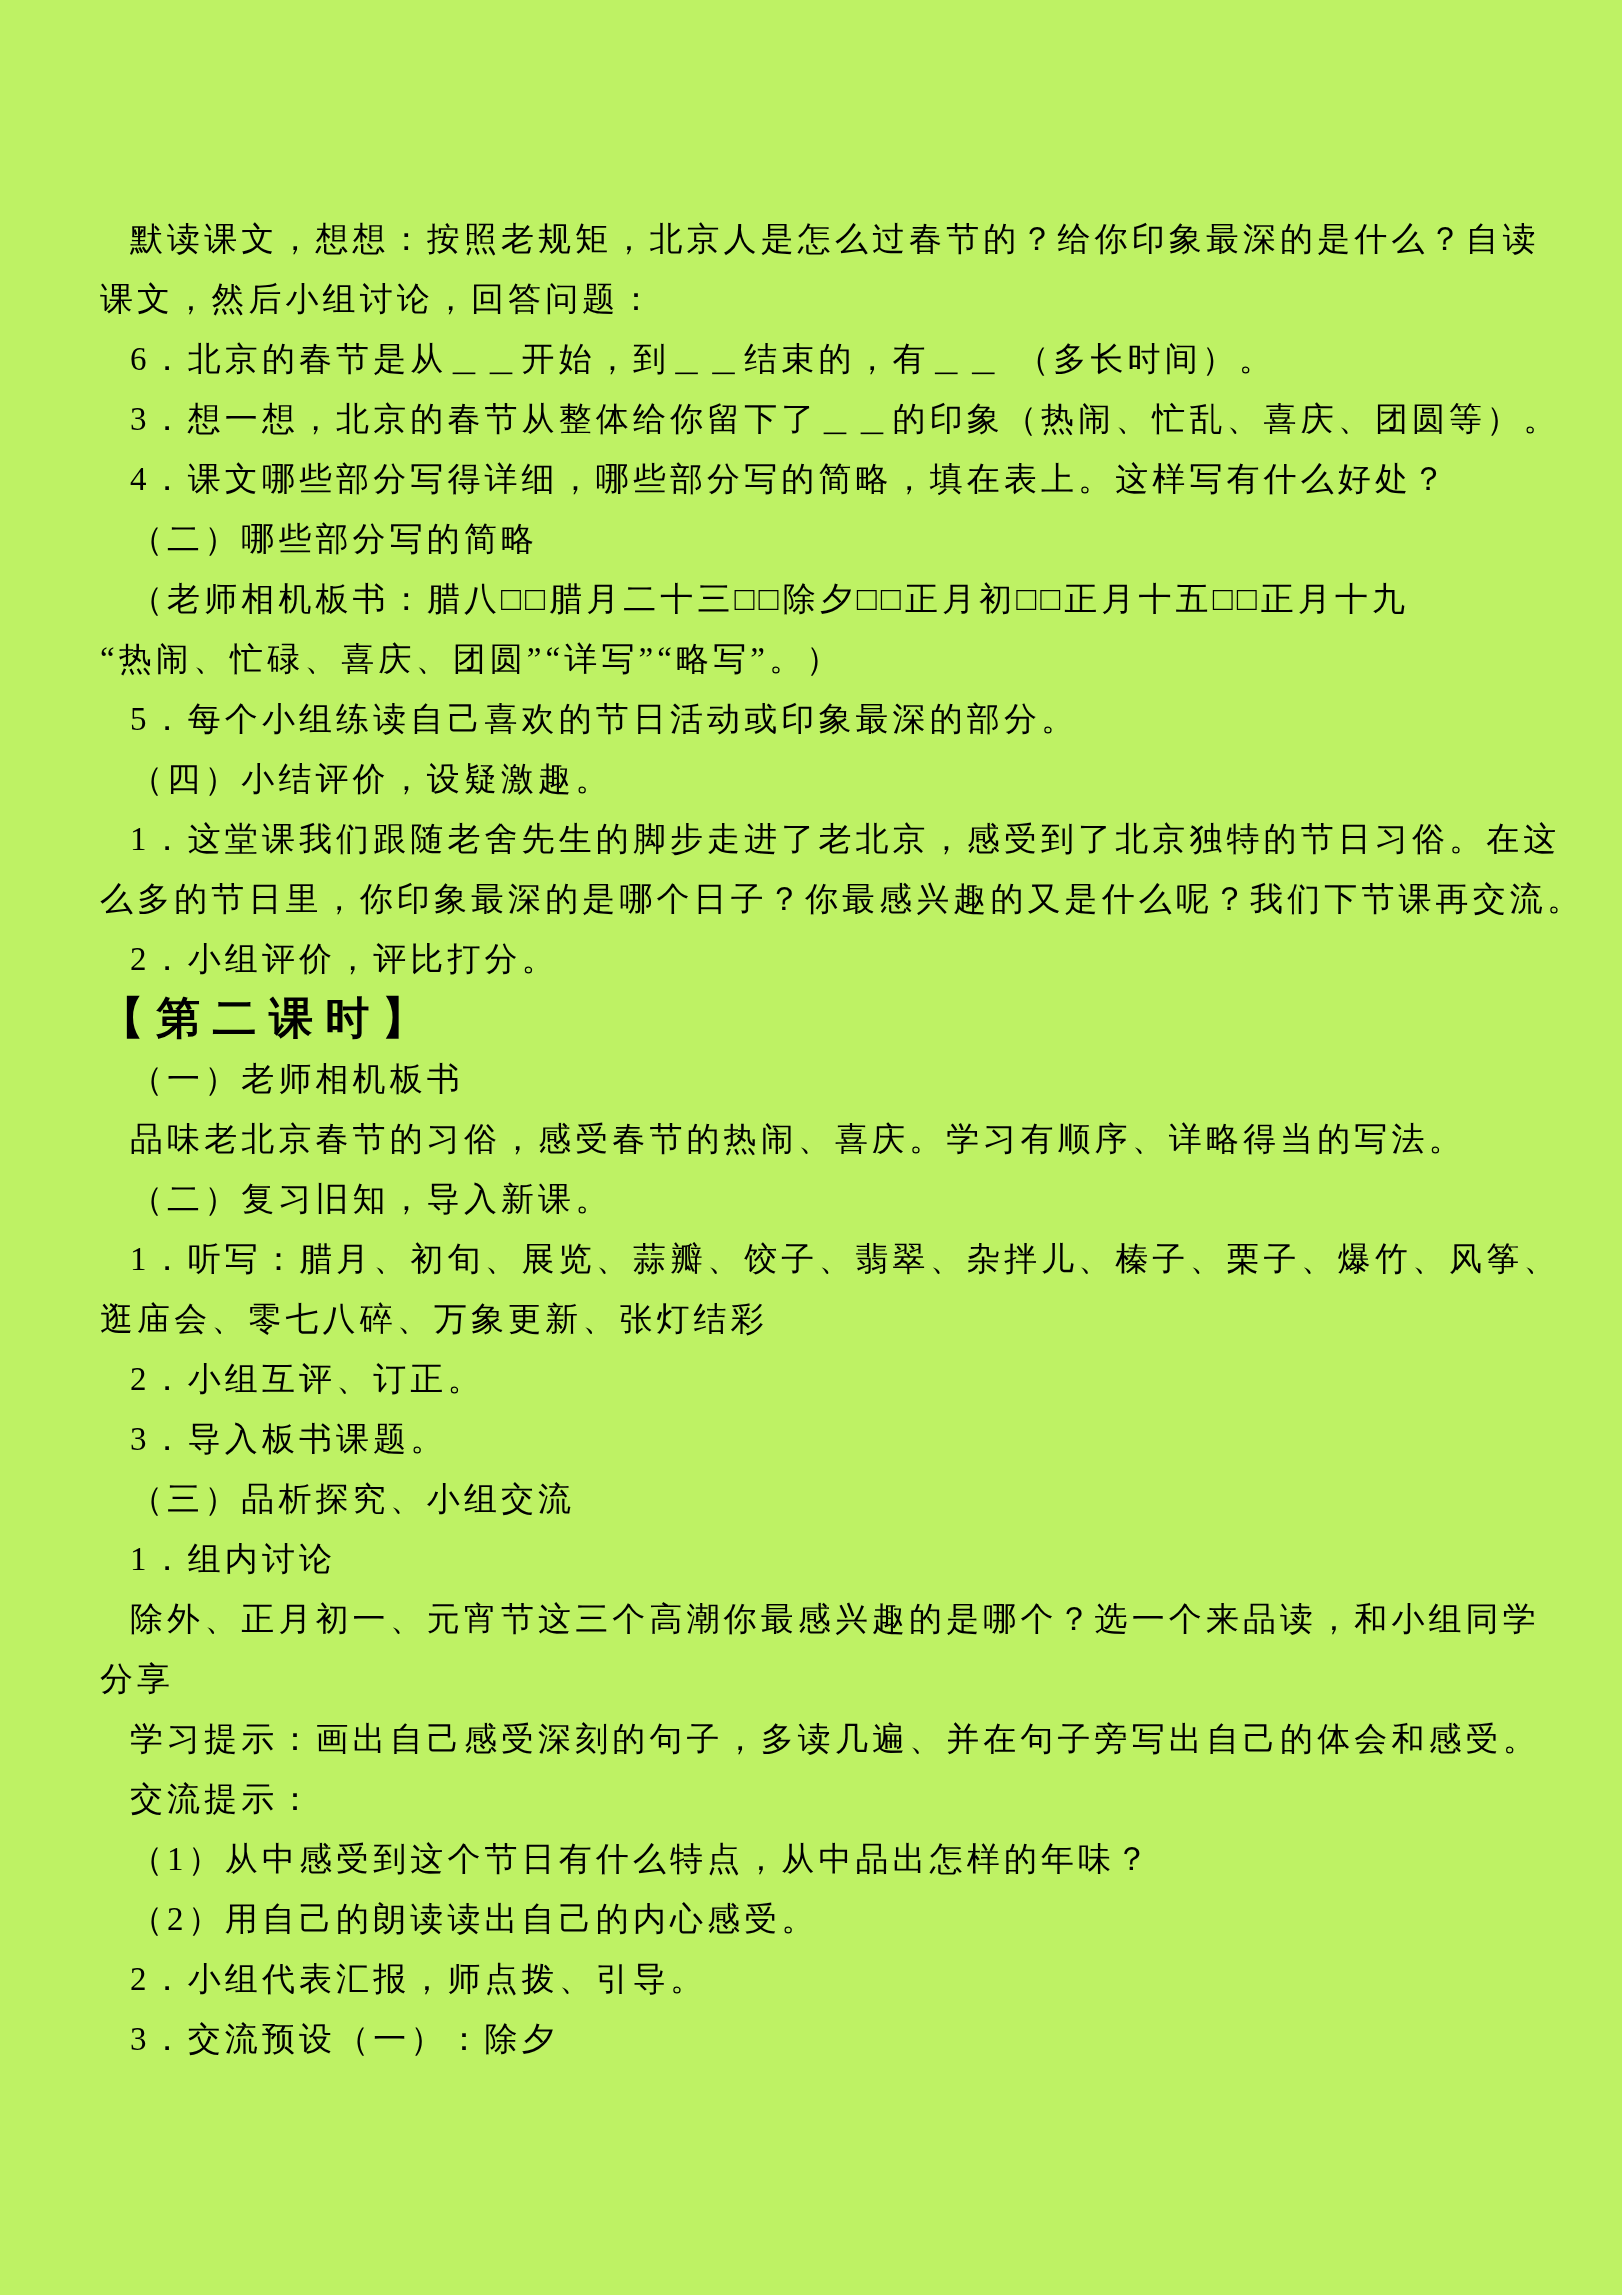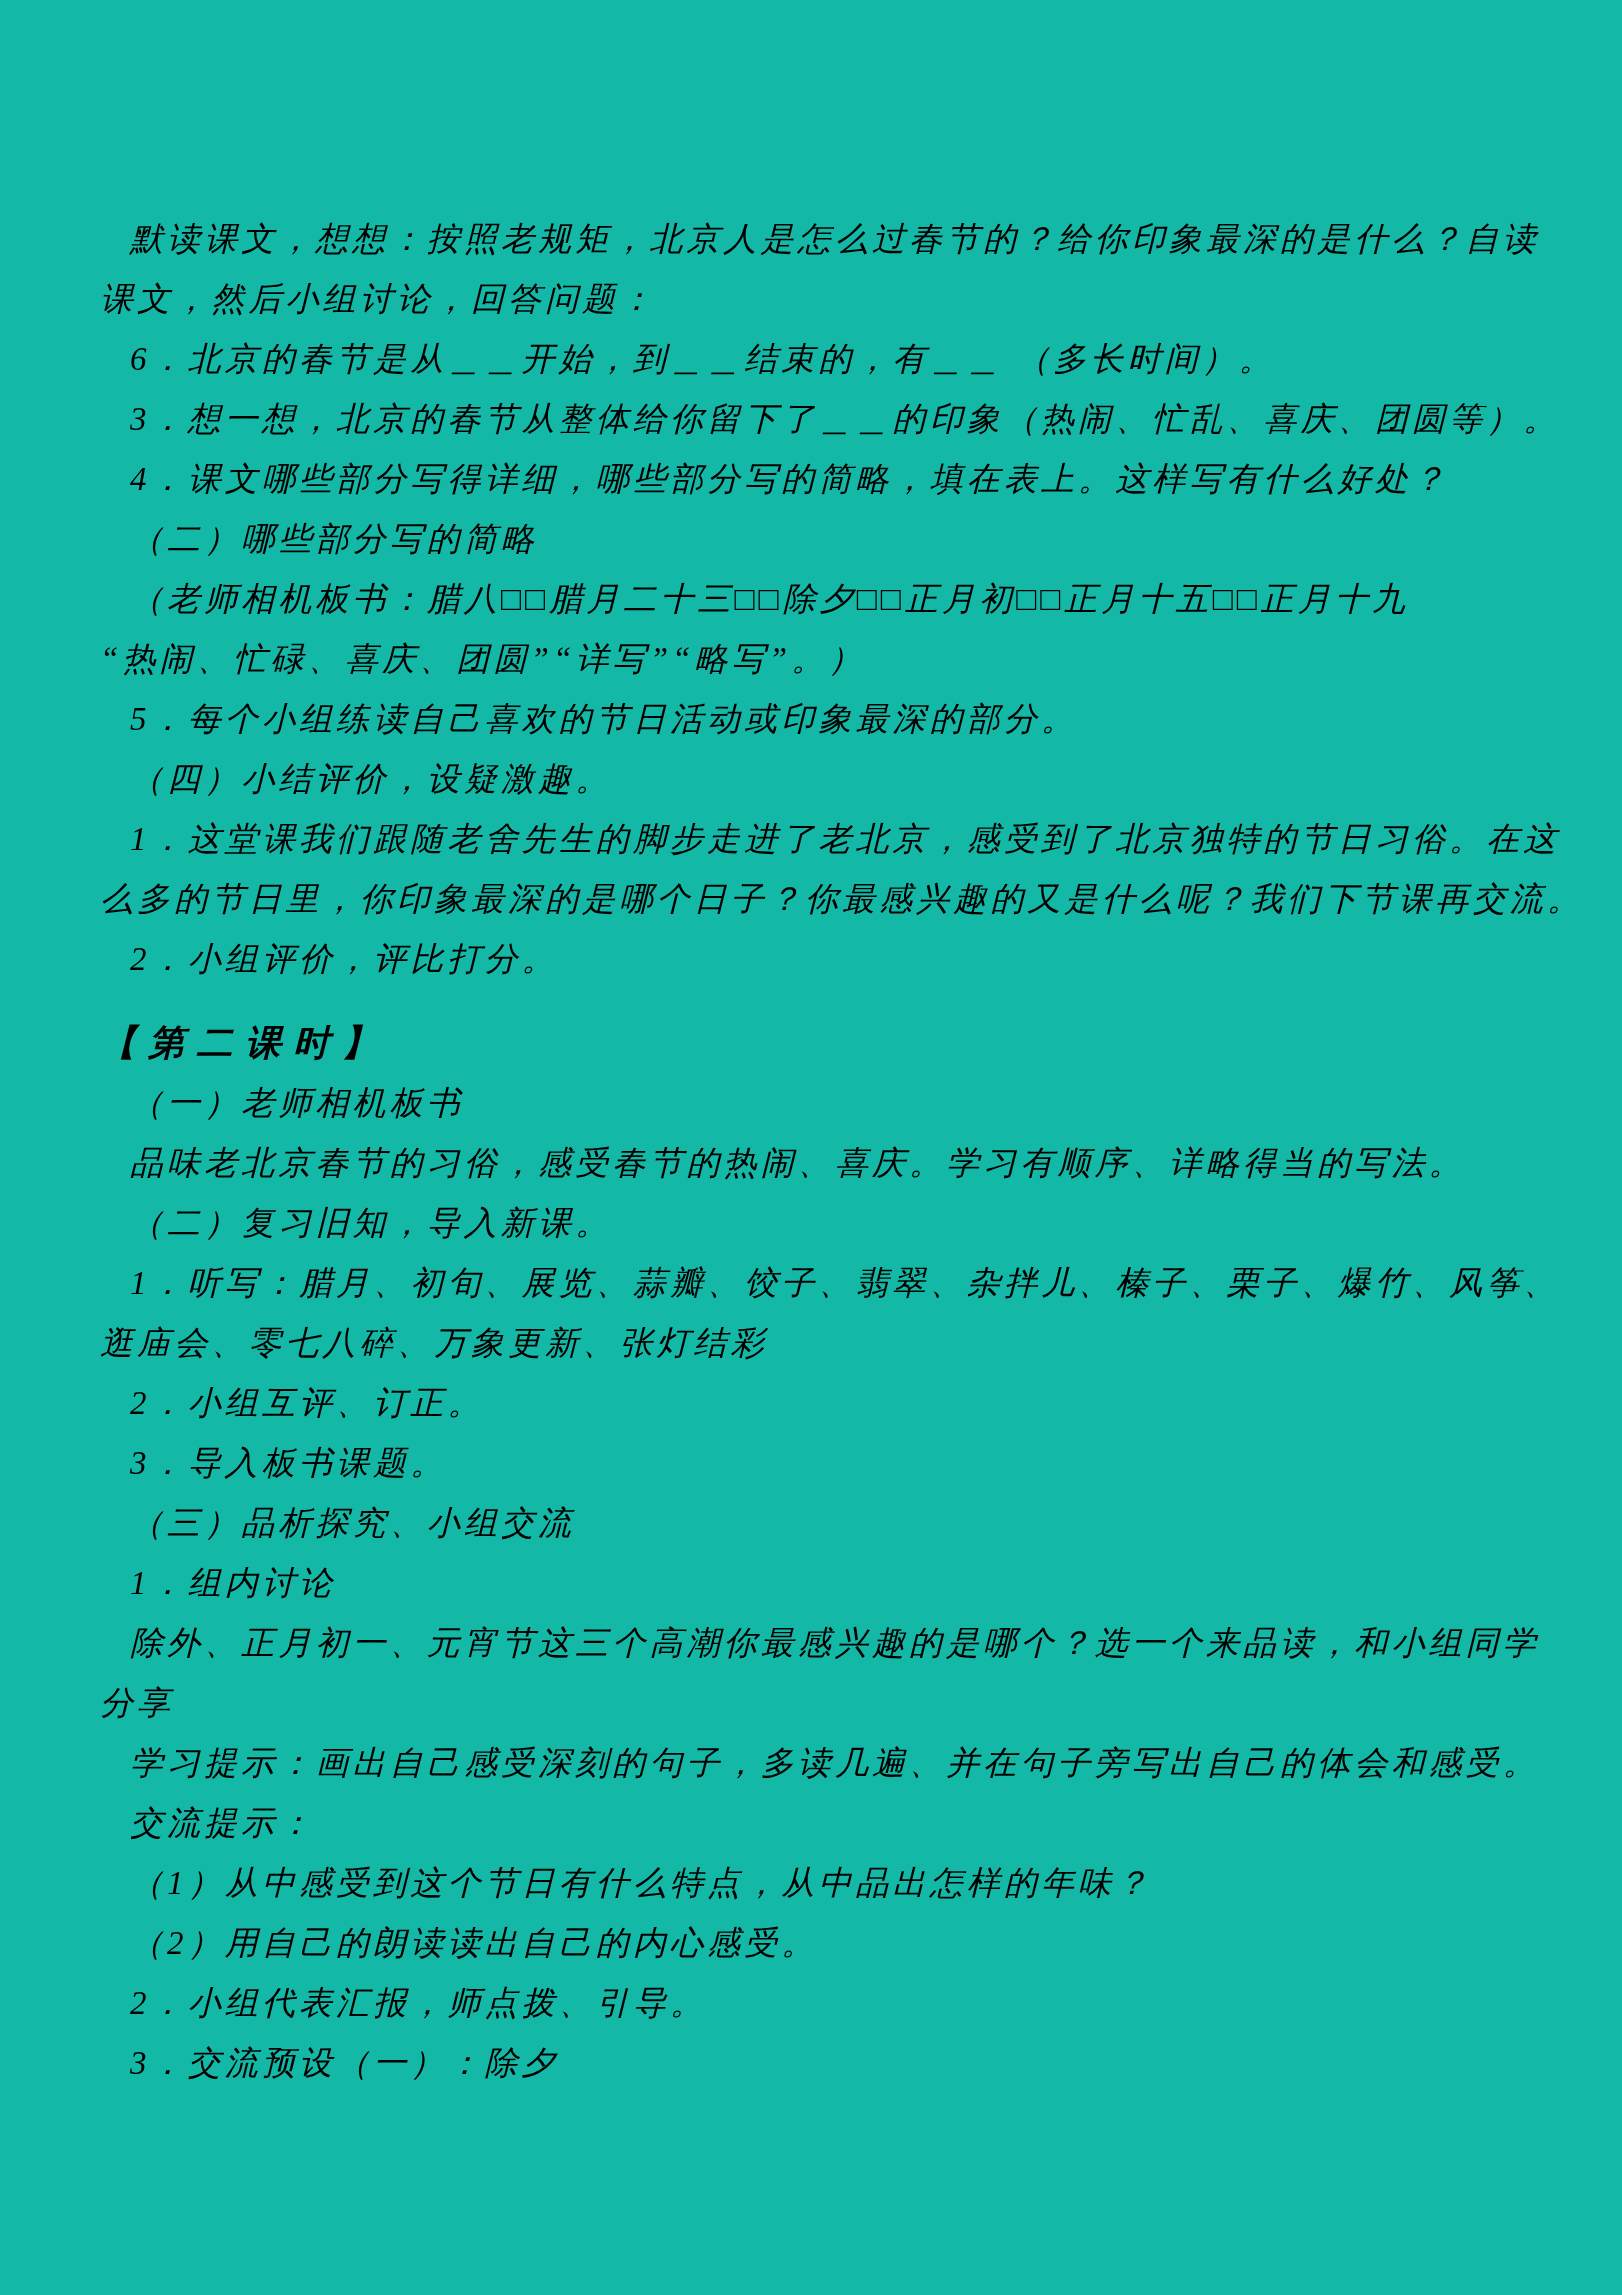--- a/index.html
+++ b/index.html
@@ -1,40 +1,38 @@
 <!DOCTYPE html>
 <html style="font-size:11px"><head>
 <meta charset="utf-8">
 <style>
   html,body { margin:0; padding:0; background:#e8e8e8; }
   .page {
     position:relative;
     width:1623px; height:2295px;
     margin:0 auto;
-    background:#14b8a6;
+    background:#bef264;
     overflow:hidden;
     font-family:"Liberation Serif","DejaVu Serif",serif;
     color:#000000;
-    font-style:italic;
   }
   .content { position:absolute; left:100px; top:209px; right:82px; }
   .ln {
     margin:0;
     font-size:33px;
     letter-spacing:4.1px;
     line-height:60px;
     white-space:nowrap;
   }
   .ind { padding-left:30px; }
   .hd {
-    font-size:36px;
+    font-size:44px;
     letter-spacing:12.3px;
     font-weight:bold;
     line-height:60px;
-    margin-top:24px;
   }
   .footer {
     position:absolute; left:0; right:0; top:2174px;
     text-align:center;
     font-size:24.5px;
     letter-spacing:1.4px;
   }
   .footer .cur { font-weight:bold; }
 </style>
 </head>

